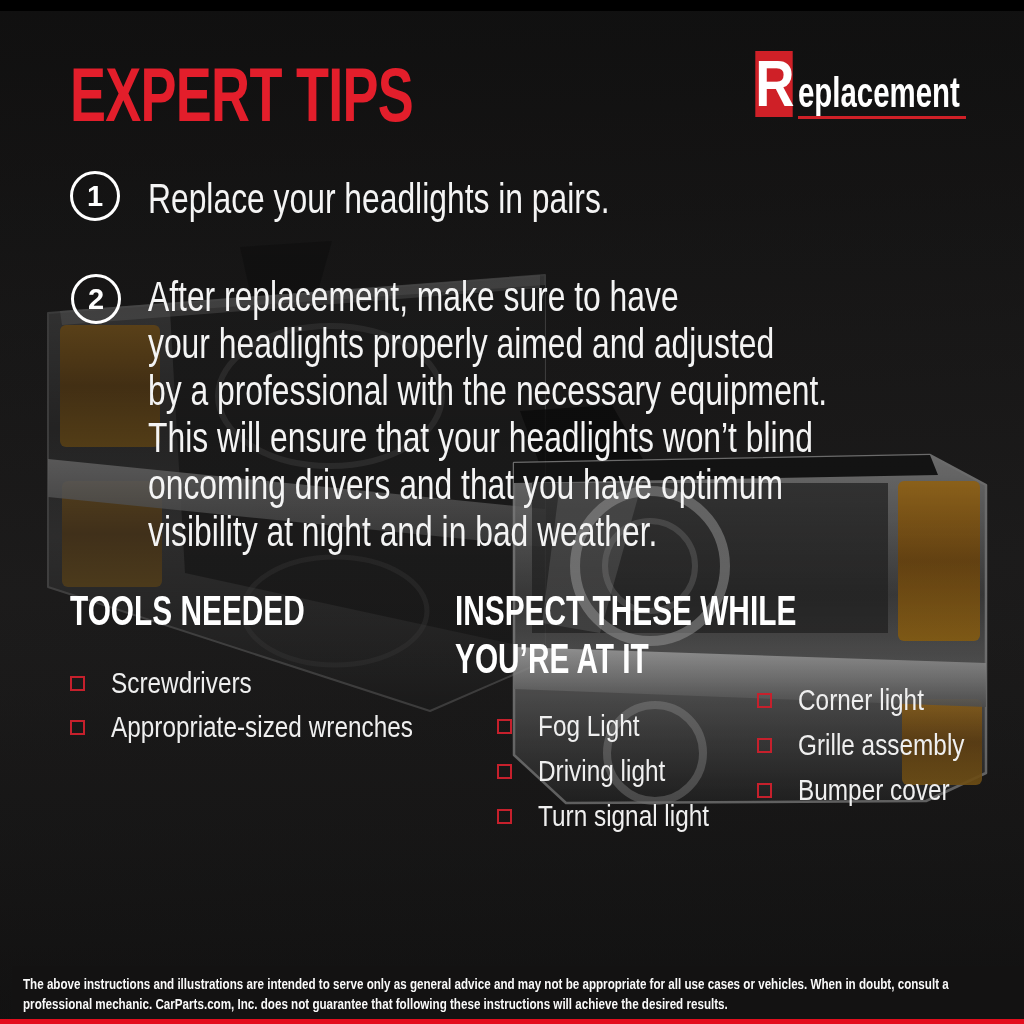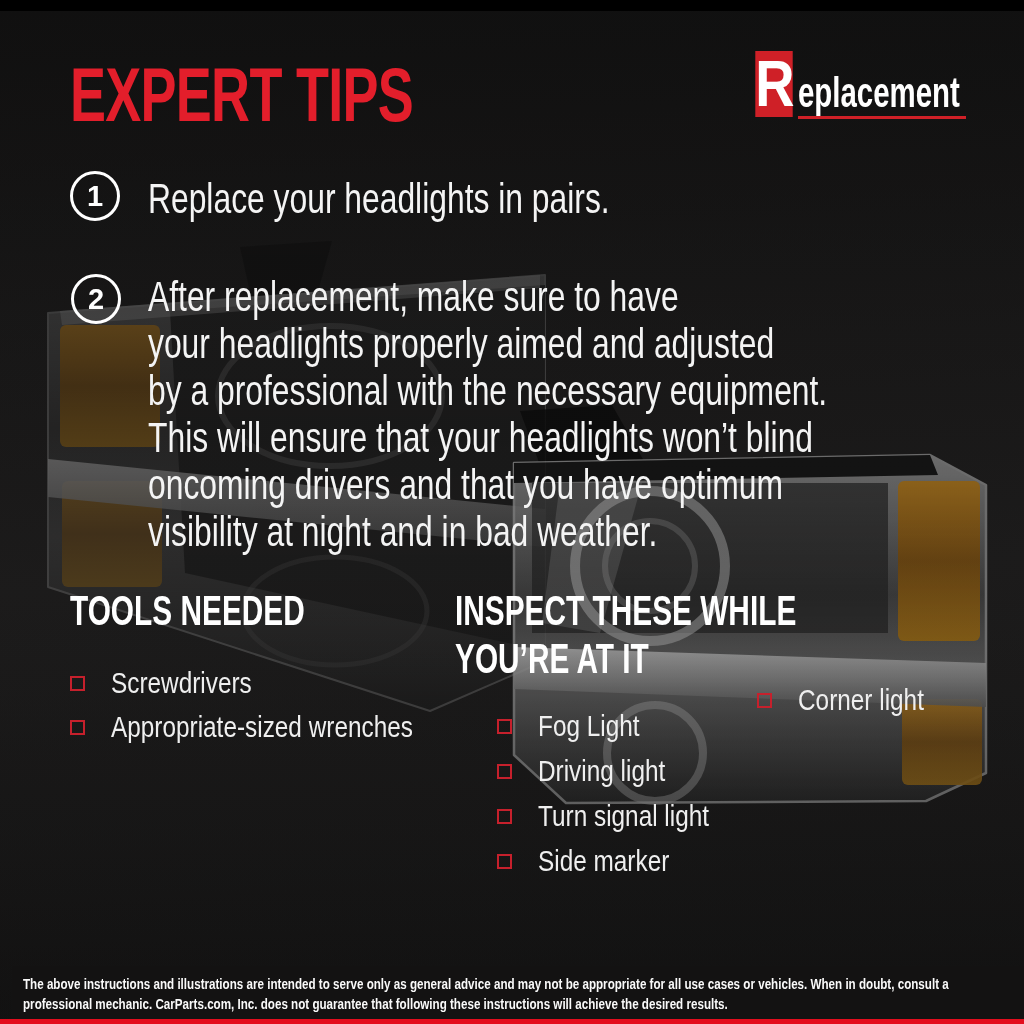--- a/index.html
+++ b/index.html
@@ -197,30 +197,34 @@
       <span class="row-label">Fog Light</span>
     </div>
     <div class="row">
       <span class="sq"></span>
       <span class="row-label">Driving light</span>
     </div>
     <div class="row">
       <span class="sq"></span>
       <span class="row-label">Turn signal light</span>
     </div>
-    <div class="row">
-      <span class="sq"></span>
-      <span class="row-label">Side marker</span>
-    </div>
   </div>
 
   <div class="list inspect-col2">
     <div class="row">
       <span class="sq"></span>
       <span class="row-label">Corner light</span>
+    </div>
+    <div class="row">
+      <span class="sq"></span>
+      <span class="row-label">Grille assembly</span>
+    </div>
+    <div class="row">
+      <span class="sq"></span>
+      <span class="row-label">Bumper cover</span>
     </div>
   </div>
 
   <div class="disclaimer">
     <p class="disclaimer-line first">The above instructions and illustrations are intended to serve only as general advice and may not be appropriate for all use cases or vehicles. When in doubt, consult a</p>
     <p class="disclaimer-line">professional mechanic. CarParts.com, Inc. does not guarantee that following these instructions will achieve the desired results.</p>
   </div>
   <div class="redbar"></div>
 
 </div>

